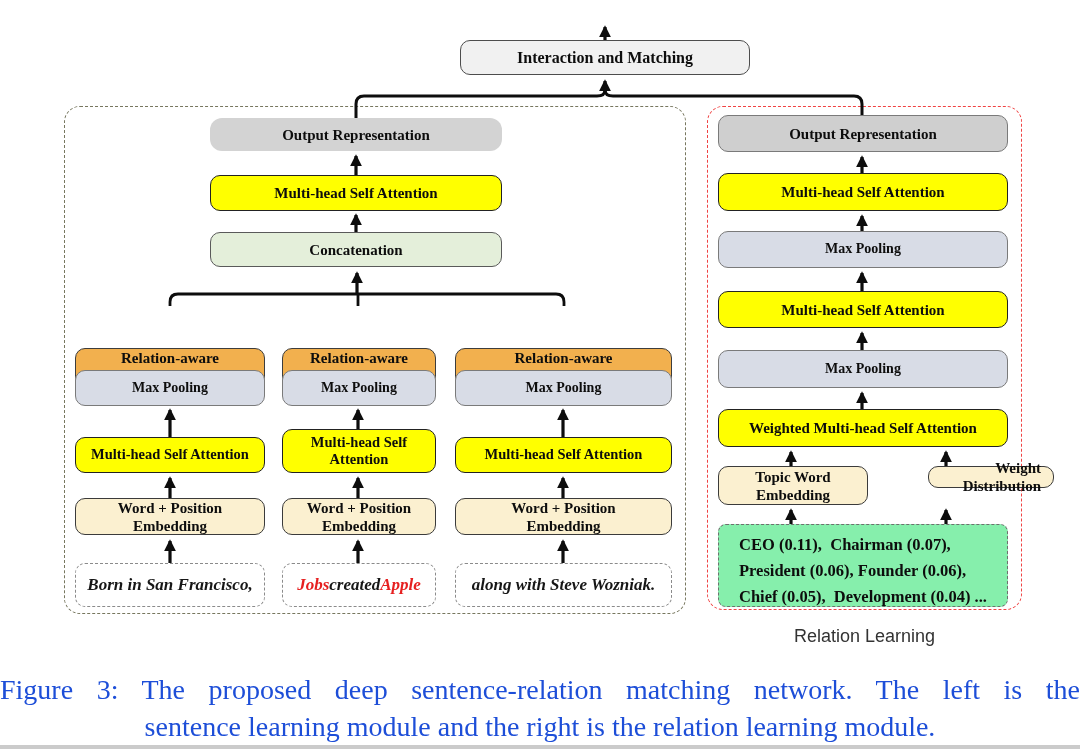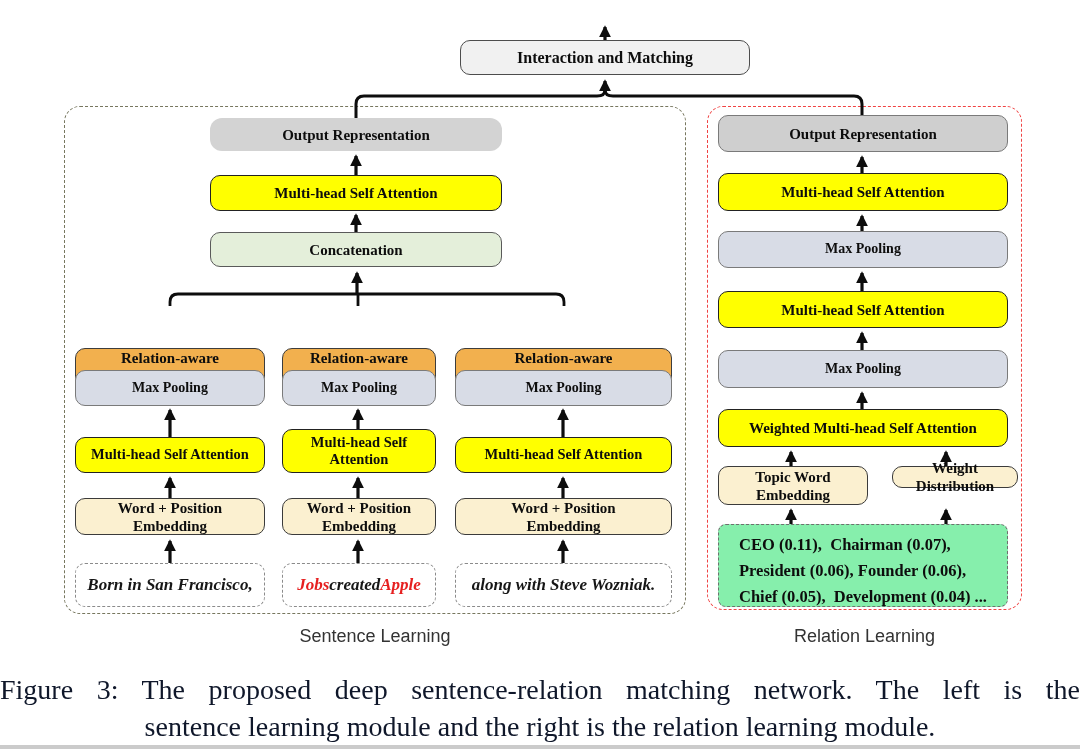--- a/index.html
+++ b/index.html
@@ -20,21 +20,21 @@
   .sent-dash{position:absolute;box-sizing:border-box;border:1.6px dashed #8b8b8b;border-radius:10px;
              background:#ffffff;display:flex;align-items:center;justify-content:center;
              font-style:italic;font-weight:bold;font-size:17px;color:#161616;}
   .mod-label{position:absolute;font-family:"Liberation Sans",sans-serif;font-size:18px;
              color:#333333;text-align:center;}
   .topic-box{position:absolute;box-sizing:border-box;border:1.6px dashed #6f6f6f;border-radius:8px;
              background:#86efac;padding:7px 0 0 20px;}
   .topic-line{font-weight:bold;font-size:16.5px;line-height:26px;color:#0d0d0d;white-space:pre;}
   .hl{color:var(--highlight-red);}
   .title-label{position:absolute;font-weight:bold;font-size:17px;color:#0d0d0d;text-align:center;}
-  .caption{position:absolute;left:0;top:671px;width:1080px;font-size:28px;line-height:37px;color:#0f172a;}
+  .caption{position:absolute;left:0;top:671px;width:1080px;font-size:28px;line-height:37px;color:#1d4ed8;}
   .cap1{text-align:justify;text-align-last:justify;}
   .cap2{text-align:center;}
   .strip{position:absolute;left:0;top:745px;width:1080px;height:4px;background:#cbcbcb;}
   svg.overlay{position:absolute;left:0;top:0;pointer-events:none;}
   .inner{display:inline-block;}
 </style>
 </head>
 <body>
 
 <div id="page">
@@ -123,32 +123,31 @@
   <div class="box orange r10" style="left:455px;top:306px;width:217px;height:38px;">
     <span class="inner" style="max-width:130px;">Relation-aware Attention</span>
     </div>
   <div class="box pool r10" style="left:455px;top:370px;width:217px;height:36px;">Max Pooling</div>
   <div class="box yellow r10" style="left:455px;top:437px;width:217px;height:36px;font-size:14.5px;">Multi-head Self Attention</div>
   <div class="box cream r10" style="left:455px;top:498px;width:217px;height:37px;">
     <span class="inner" style="max-width:125px;">Word + Position Embedding</span>
     </div>
   <div class="sent-dash" style="left:455px;top:563px;width:217px;height:44px;">along with Steve Wozniak.</div>
 
-  <div class="mod-label" style="left:64px;top:626px;width:622px;">Sentence Learning</div>
 
   <div class="box grayR r10" style="left:718px;top:115px;width:290px;height:37px;">Output Representation</div>
   <div class="box yellow r10" style="left:718px;top:173px;width:290px;height:38px;">Multi-head Self Attention</div>
   <div class="box pool r10" style="left:718px;top:231px;width:290px;height:37px;">Max Pooling</div>
   <div class="box yellow r10" style="left:718px;top:291px;width:290px;height:37px;">Multi-head Self Attention</div>
   <div class="box pool r10" style="left:718px;top:350px;width:290px;height:38px;">Max Pooling</div>
   <div class="box yellow r10" style="left:718px;top:409px;width:290px;height:38px;">Weighted Multi-head Self Attention</div>
   <div class="box cream r10" style="left:718px;top:466px;width:150px;height:39px;">
     <span class="inner" style="max-width:110px;">Topic Word Embedding</span>
     </div>
-  <div class="box cream r10" style="left:892px;top:466px;width:126px;height:22px;">
+  <div class="box cream r10" style="left:928px;top:466px;width:126px;height:22px;text-align:right;">
     <span class="inner" style="max-width:100px;">Weight Distribution</span>
     </div>
 
   <div class="topic-box" style="left:718px;top:524px;width:290px;height:83px;">
     <div class="topic-line">CEO (0.11),  Chairman (0.07),</div>
     <div class="topic-line">President (0.06), Founder (0.06),</div>
     <div class="topic-line">Chief (0.05),  Development (0.04) ...</div>
   </div>
 
   <div class="mod-label" style="left:707px;top:626px;width:315px;">Relation Learning</div>

